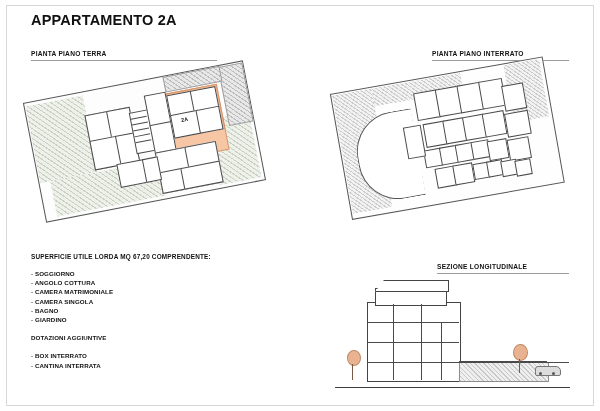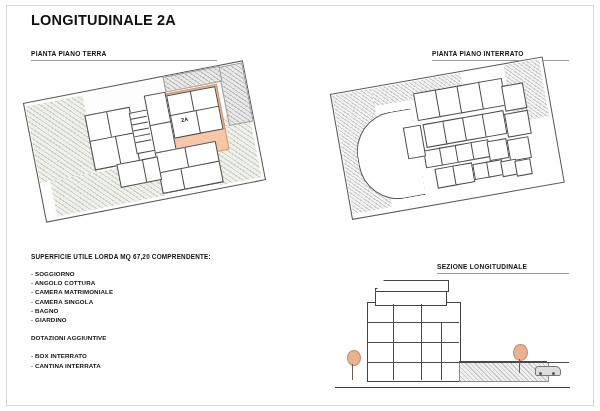--- a/index.html
+++ b/index.html
@@ -228,21 +228,21 @@
     background: #555;
   }
 </style>
 </head>
 <body>
 
 <div class="page">
 
   <div class="page-frame"></div>
 
-  <div class="title">LONGITUDINALE 2A</div>
+  <div class="title">APPARTAMENTO 2A</div>
 
   <div class="section-label" id="lbl-pianoterra">PIANTA PIANO TERRA</div>
   <div class="underline" id="ul-pianoterra"></div>
 
   <div class="plan-gf">
     <div class="plan-base">
 
       <div class="lot-outline"></div>
 
       <div class="hatch-green" style="left:10px; top:18px; width:58px; height:78px;"></div>

